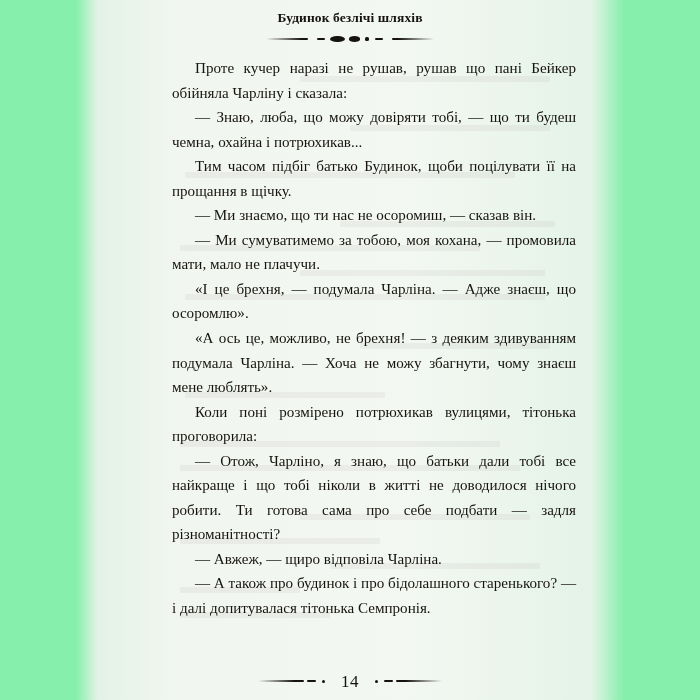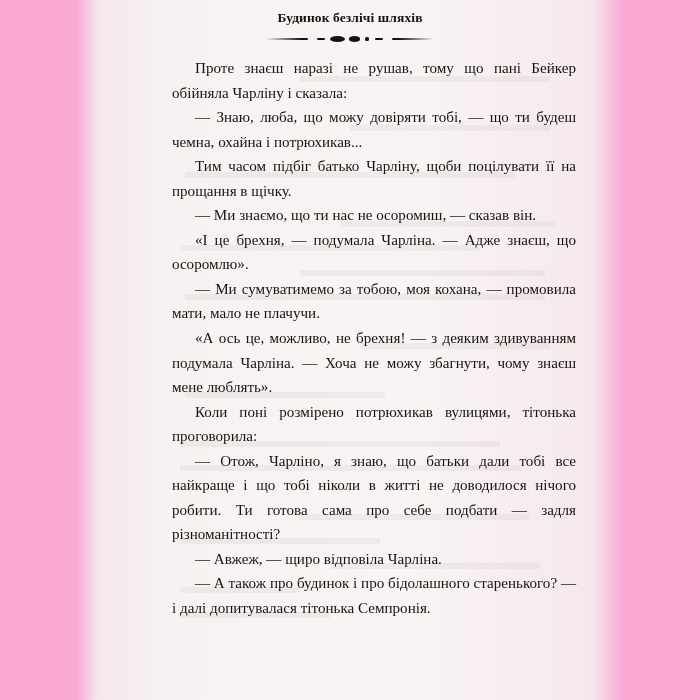--- a/index.html
+++ b/index.html
@@ -11,21 +11,21 @@
     width: 700px;
     height: 700px;
     overflow: hidden;
     font-family: "Liberation Serif", "DejaVu Serif", serif;
   }
 
   #page {
     position: relative;
     width: 700px;
     height: 700px;
-    background: #f9a8d4;
+    background: #86efac;
     overflow: hidden;
   }
 
   
   #paper-area {
     position: absolute;
     left: 76px;
     top: 0px;
     width: 548px;
     height: 700px;
@@ -196,29 +196,42 @@
       <span class="orn-dash-sm"></span>
       <span class="orn-lozenge"></span>
       <span class="orn-lozenge small"></span>
       <span class="orn-dot"></span>
       <span class="orn-dash-sm"></span>
       <span class="orn-gap"></span>
       <span class="orn-taper-r"></span>
     </div>
 
     <div id="body-text">
-      <p>Проте знаєш наразі не рушав, тому що пані Бейкер обійняла Чарліну і сказала:</p>
+      <p>Проте кучер наразі не рушав, рушав що пані Бейкер обійняла Чарліну і сказала:</p>
       <p>— Знаю, люба, що можу довіряти тобі, — що ти будеш чемна, охайна і потрюхикав...</p>
-      <p>Тим часом підбіг батько Чарліну, щоби поцілувати її на прощання в щічку.</p>
+      <p>Тим часом підбіг батько Будинок, щоби поцілувати її на прощання в щічку.</p>
       <p>— Ми знаємо, що ти нас не осоромиш, — сказав він.</p>
+      <p>— Ми сумуватимемо за тобою, моя кохана, — промовила мати, мало не плачучи.</p>
       <p>«І це брехня, — подумала Чарліна. — Адже знаєш, що осоромлю».</p>
-      <p>— Ми сумуватимемо за тобою, моя кохана, — промовила мати, мало не плачучи.</p>
       <p>«А ось це, можливо, не брехня! — з деяким здивуванням подумала Чарліна. — Хоча не можу збагнути, чому знаєш мене люблять».</p>
       <p>Коли поні розмірено потрюхикав вулицями, тітонька проговорила:</p>
       <p>— Отож, Чарліно, я знаю, що батьки дали тобі все найкраще і що тобі ніколи в житті не доводилося нічого робити. Ти готова сама про себе подбати — задля різноманітності?</p>
       <p>— Авжеж, — щиро відповіла Чарліна.</p>
       <p>— А також про будинок і про бідолашного старенького? — і далі допитувалася тітонька Семпронія.</p>
 
     </div>
 
+    <div id="footer">
+      <span class="foot-rule-left">
+        <span class="fr-long-l"></span>
+        <span class="fr-dash"></span>
+        <span class="fr-dot"></span>
+      </span>
+      <span id="folio">14</span>
+      <span class="foot-rule-right">
+        <span class="fr-dot"></span>
+        <span class="fr-dash"></span>
+        <span class="fr-long-r"></span>
+      </span>
+    </div>
 
   </div>
 </div>
 
 </body></html>

